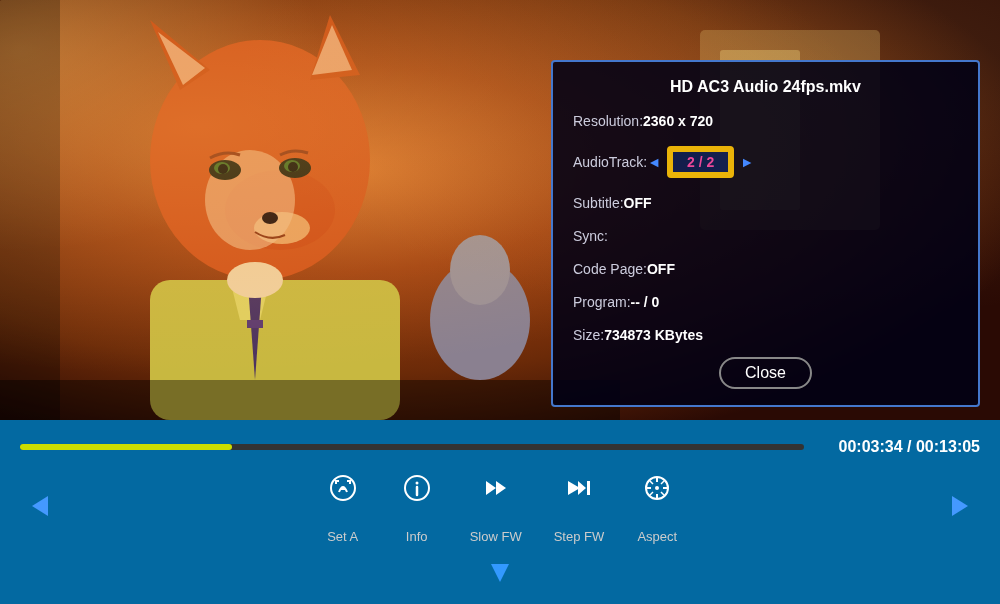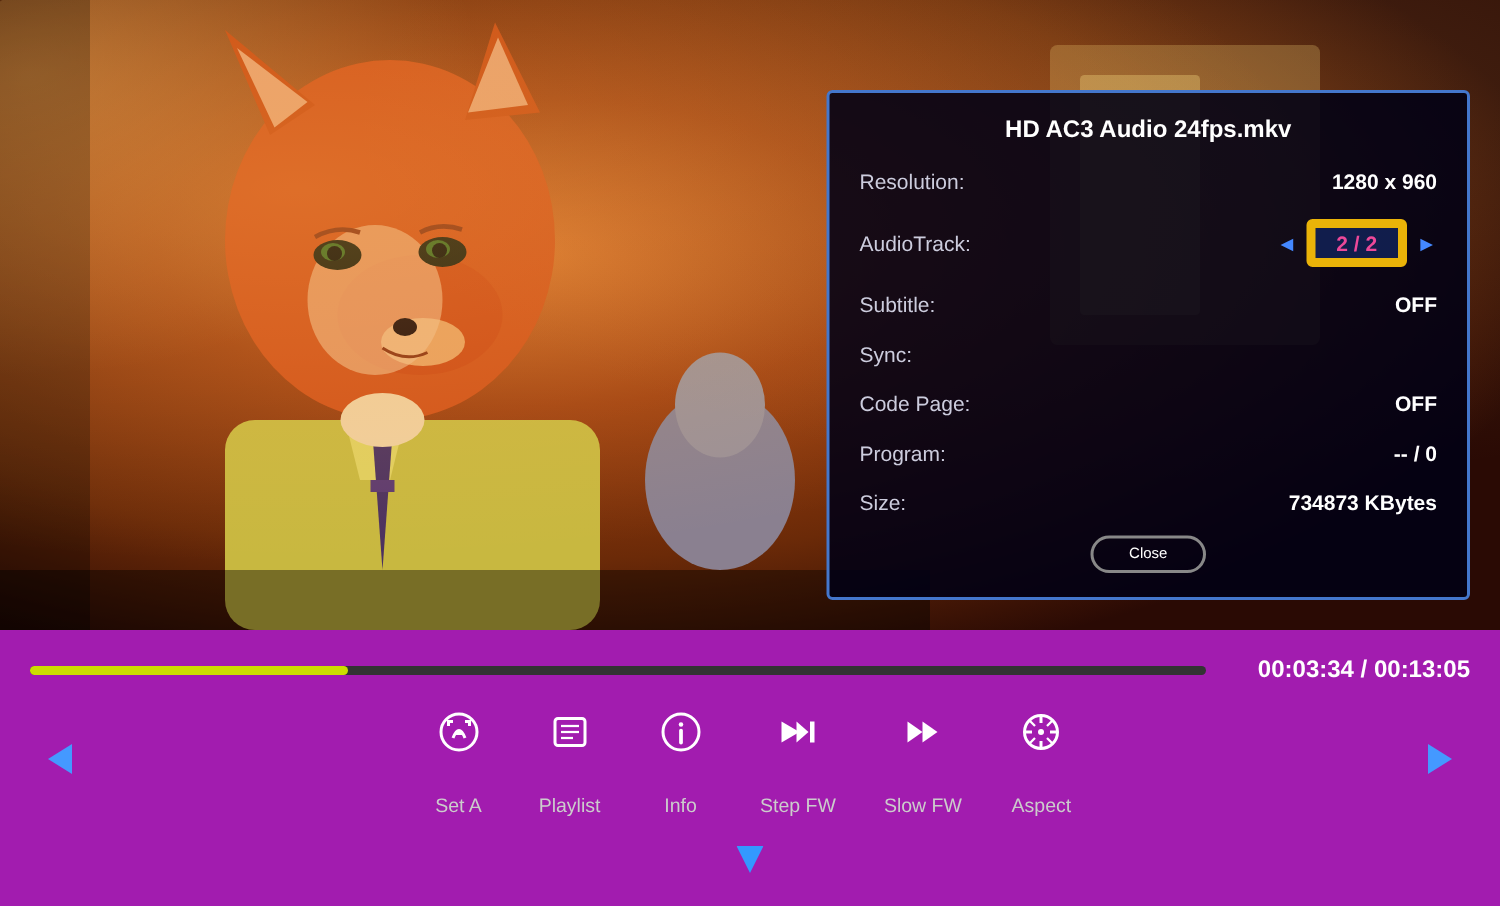--- a/index.html
+++ b/index.html
@@ -56,21 +56,20 @@
     #info-panel .filename {
       text-align: center;
       font-size: 16px;
       font-weight: bold;
       color: #fff;
       margin-bottom: 12px;
     }
 
     .info-row {
       display: flex;
-      justify-content: space-between;
       align-items: center;
       margin-bottom: 8px;
       color: #dde;
       margin-top: 17px;
     }
 
     .info-row .label {
       color: #ccd;
       font-size: 14px;
     }
@@ -106,33 +105,33 @@
     }
 
     .close-btn {
       display: block;
       margin: 14px auto 0;
       padding: 5px 24px;
       border: 2px solid #888;
       border-radius: 16px;
       background: transparent;
       color: #fff;
-      font-size: 10px;
+      font-size: 16px;
       cursor: pointer;
       text-align: center;
       width: fit-content;
     }
 
     
     #controls-bar {
       position: absolute;
       bottom: 0; left: 0;
       width: 1000px;
       height: 184px;
-      background: #a21caf;
+      background: #0369a1;
     }
 
     
     #progress-area {
       padding: 18px 20px 10px;
       display: flex;
       align-items: center;
       gap: 16px;
     }
 
@@ -316,21 +315,21 @@
       <rect x="0" y="0" width="60" height="420" fill="rgba(0,0,0,0.3)"></rect>
     </svg>
     <div class="atmosphere"></div>
   </div>
 
   <div id="info-panel">
     <div class="filename">HD AC3 Audio 24fps.mkv</div>
 
     <div class="info-row">
       <span class="label">Resolution:</span>
-      <span class="value">1280 x 960</span>
+      <span class="value">2360 x 720</span>
     </div>
 
     <div class="info-row">
       <span class="label">AudioTrack:</span>
       <div class="audio-track-control">
         <span class="nav-arrow">◄</span>
         <div class="audio-track-box">2 / 2</div>
         <span class="nav-arrow">►</span>
       </div>
     </div>
@@ -388,62 +387,51 @@
             <circle cx="14" cy="14" r="12" stroke="#fff" stroke-width="2" fill="none"></circle>
             <path d="M10 18 Q14 8 18 18" stroke="#fff" stroke-width="2" fill="none"></path>
             <line x1="11.5" y1="15" x2="16.5" y2="15" stroke="#fff" stroke-width="2"></line>
             <path d="M7 10 L7 7 L10 7" stroke="#fff" stroke-width="2" fill="none"></path>
             <path d="M21 10 L21 7 L18 7" stroke="#fff" stroke-width="2" fill="none"></path>
           </svg>
         </span>
         <span class="btn-label">Set A</span>
       </div>
 
-      <div class="ctrl-btn">
-        <span class="icon">
-          <svg viewBox="0 0 28 28" fill="none" xmlns="http://www.w3.org/2000/svg">
-            <rect x="4" y="5" width="20" height="18" rx="2" stroke="#fff" stroke-width="2" fill="none"></rect>
-            <line x1="8" y1="10" x2="20" y2="10" stroke="#fff" stroke-width="1.5"></line>
-            <line x1="8" y1="14" x2="20" y2="14" stroke="#fff" stroke-width="1.5"></line>
-            <line x1="8" y1="18" x2="16" y2="18" stroke="#fff" stroke-width="1.5"></line>
-          </svg>
-        </span>
-        <span class="btn-label">Playlist</span>
-      </div>
 
       <div class="ctrl-btn">
         <span class="icon">
           <svg viewBox="0 0 28 28" fill="none" xmlns="http://www.w3.org/2000/svg">
             <circle cx="14" cy="14" r="12" stroke="#fff" stroke-width="2" fill="none"></circle>
             <circle cx="14" cy="9" r="1.5" fill="#fff"></circle>
             <line x1="14" y1="13" x2="14" y2="21" stroke="#fff" stroke-width="2.5" stroke-linecap="round"></line>
           </svg>
         </span>
         <span class="btn-label">Info</span>
       </div>
 
       <div class="ctrl-btn">
         <span class="icon">
           <svg viewBox="0 0 28 28" fill="none" xmlns="http://www.w3.org/2000/svg">
+            <polygon points="4,7 14,14 4,21" fill="#fff"></polygon>
+            <polygon points="14,7 24,14 14,21" fill="#fff"></polygon>
+          </svg>
+        </span>
+        <span class="btn-label">Slow FW</span>
+      </div>
+
+      <div class="ctrl-btn">
+        <span class="icon">
+          <svg viewBox="0 0 28 28" fill="none" xmlns="http://www.w3.org/2000/svg">
             <polygon points="3,7 15,14 3,21" fill="#fff"></polygon>
             <polygon points="13,7 21,14 13,21" fill="#fff"></polygon>
             <rect x="22" y="7" width="3" height="14" fill="#fff"></rect>
           </svg>
         </span>
         <span class="btn-label">Step FW</span>
-      </div>
-
-      <div class="ctrl-btn">
-        <span class="icon">
-          <svg viewBox="0 0 28 28" fill="none" xmlns="http://www.w3.org/2000/svg">
-            <polygon points="4,7 14,14 4,21" fill="#fff"></polygon>
-            <polygon points="14,7 24,14 14,21" fill="#fff"></polygon>
-          </svg>
-        </span>
-        <span class="btn-label">Slow FW</span>
       </div>
 
       <div class="ctrl-btn">
         <span class="icon">
           <svg viewBox="0 0 28 28" fill="none" xmlns="http://www.w3.org/2000/svg">
             <circle cx="14" cy="14" r="11" stroke="#fff" stroke-width="2" fill="none"></circle>
             <circle cx="14" cy="14" r="2" fill="#fff"></circle>
             <line x1="14" y1="3" x2="14" y2="8" stroke="#fff" stroke-width="2"></line>
             <line x1="14" y1="20" x2="14" y2="25" stroke="#fff" stroke-width="2"></line>
             <line x1="3" y1="14" x2="8" y2="14" stroke="#fff" stroke-width="2"></line>

